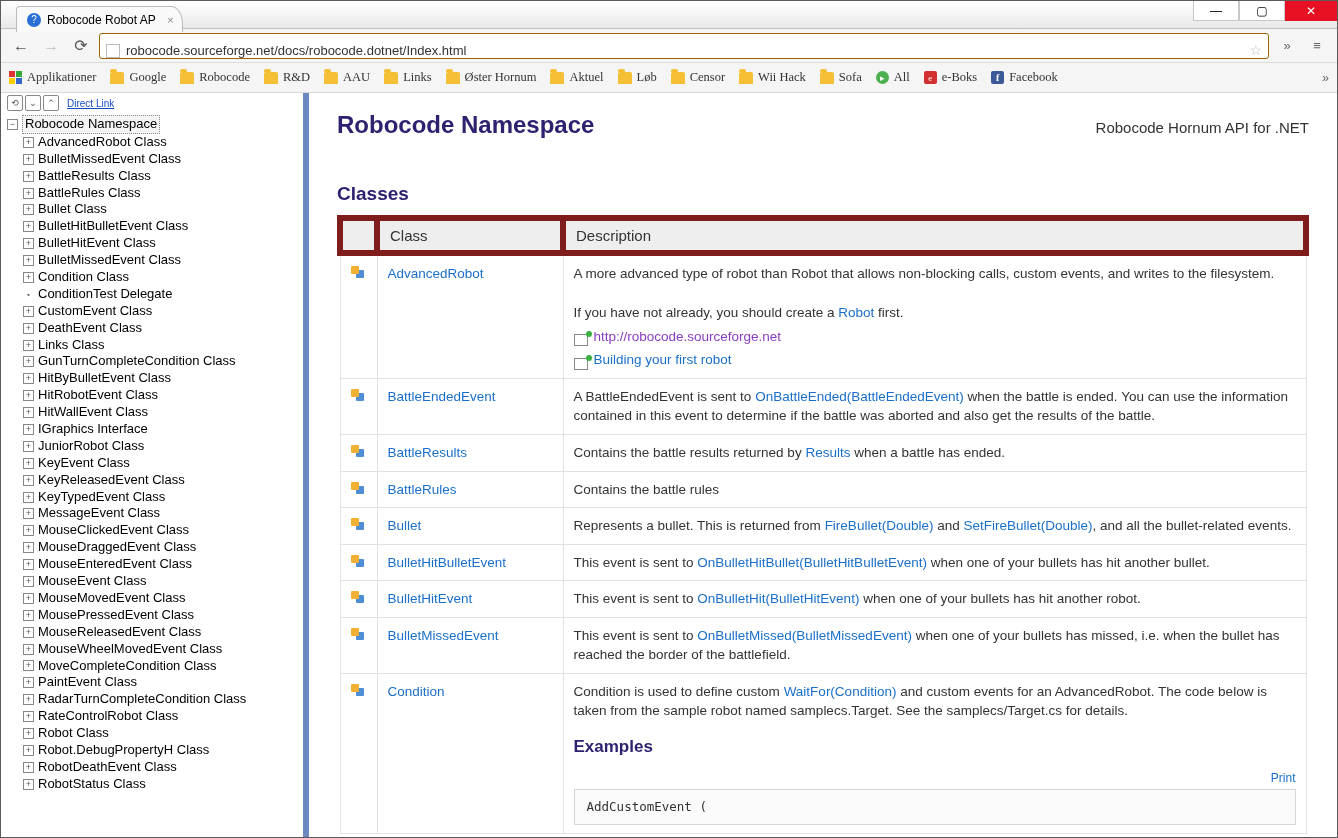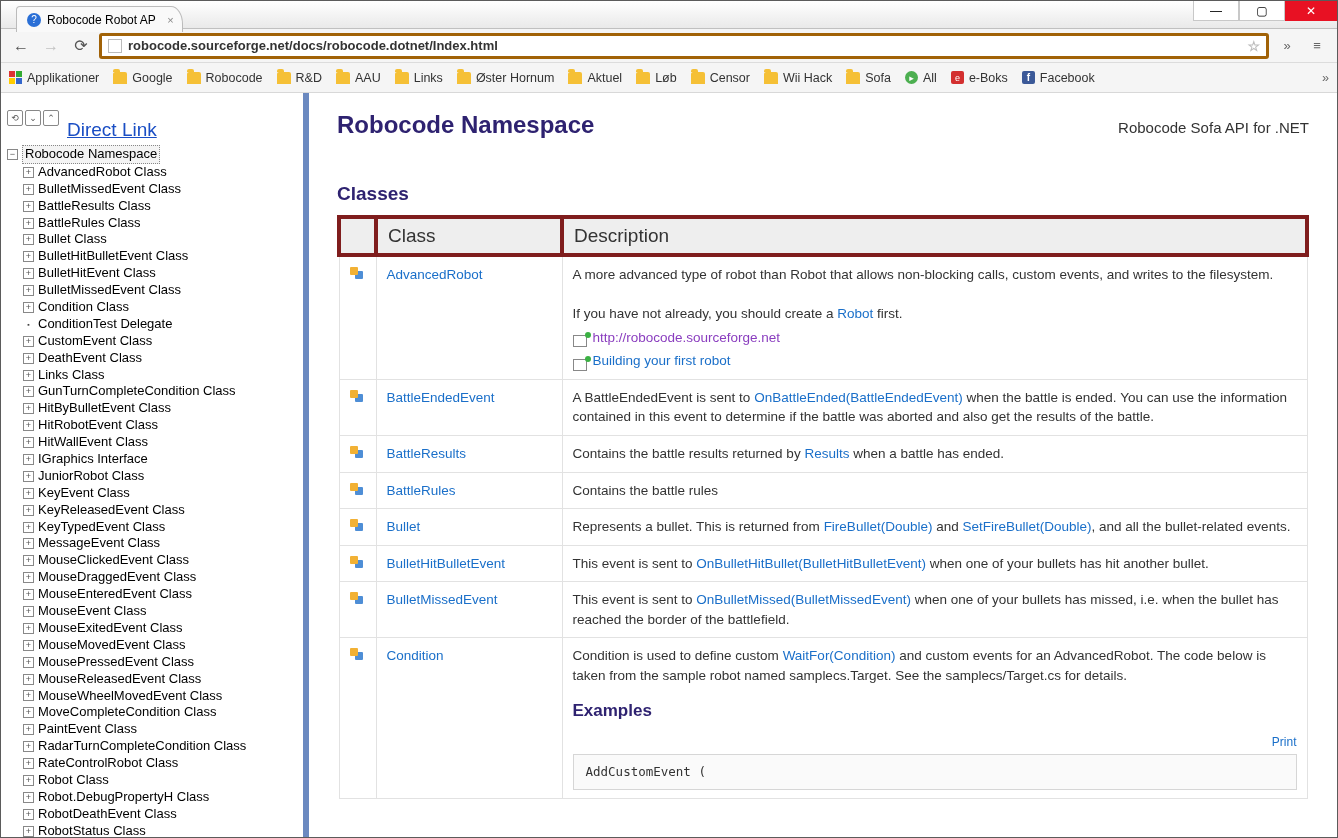--- a/index.html
+++ b/index.html
@@ -12,64 +12,64 @@
 .winbtn { width: 46px; height: 20px; display:flex; align-items:center; justify-content:center; background:#fff; border:1px solid #c8c8c8; border-top:none; font-size:12px; }
 .winbtn.close { background:#e81123; color:#fff; border-color:#e81123; width:52px; }
 .tabstrip { position:absolute; left:16px; top:6px; display:flex; align-items:flex-end; }
 .tab { background:#f9f9f9; border:1px solid #bbb; border-bottom:none; border-top-left-radius:4px; border-top-right-radius:12px 18px; padding:4px 26px 4px 10px; font-size:12px; display:flex; align-items:center; gap:6px; position:relative; height:26px;}
 .tab .favicon { width:14px; height:14px; border-radius:50%; background:#2a6fd6; color:#fff; font-size:10px; display:flex; align-items:center; justify-content:center; }
 .tab .close-x { position:absolute; right:8px; font-size:11px; color:#888; }
 
 .toolbar { height: 34px; background:#f5f5f5; display:flex; align-items:center; padding:0 8px; gap:6px; border-bottom:1px solid #dcdcdc; }
 .navbtn { width:24px; height:24px; display:flex; align-items:center; justify-content:center; color:#555; font-size:16px; border-radius:3px; }
 .navbtn.disabled { color:#c2c2c2; }
-.omnibox { flex:1; height:26px; border:3px solid #a16207; border-radius:3px; background:#fff; display:flex; align-items:center; padding:0 6px; font-size:13px; color:#333;font-weight:bold; }
+.omnibox { flex:1; height:26px; border:1px solid #a16207; border-radius:3px; background:#fff; display:flex; align-items:flex-end; padding:0 6px; font-size:13px; color:#333; }
 .omnibox .pageicon { width:14px; height:14px; border:1px solid #bbb; margin-right:6px; }
 .omnibox .star { margin-left:auto; color:#bdbdbd; font-size:14px; }
 .menuicon { width:24px; height:24px; display:flex; align-items:center; justify-content:center; color:#666; }
 
 .bookmarks { height: 30px; background:#f5f5f5; border-bottom:1px solid #d8d8d8; display:flex; align-items:center; padding:0 8px; gap:14px; font-size:12.5px; color:#333; }
-.bm { display:flex; align-items:center; gap:5px; white-space:nowrap; }
+.bm { display:flex; align-items:center; gap:5px; white-space:nowrap;font-family:Liberation Serif, serif; }
 .bm .foldericon { width:14px; height:12px; background:#f5c036; border-radius:2px 2px 0 0; position:relative; }
 .bm .foldericon::before { content:''; position:absolute; top:-3px; left:0; width:7px; height:3px; background:#f5c036; border-radius:2px 2px 0 0; }
 .bm .gridicon { width:13px; height:13px; display:grid; grid-template:1fr 1fr/1fr 1fr; gap:1px; }
 .bm .gridicon span { background:#d33; }
 .bm .gridicon span:nth-child(2){background:#3a3;} .bm .gridicon span:nth-child(3){background:#fc0;} .bm .gridicon span:nth-child(4){background:#36c;}
 .greencirc { width:13px;height:13px;border-radius:50%;background:#4caf50;color:#fff;font-size:9px;display:flex;align-items:center;justify-content:center;}
 .redbox{width:13px;height:13px;background:#d32f2f;color:#fff;font-size:9px;display:flex;align-items:center;justify-content:center;border-radius:2px;}
 .fbbox{width:13px;height:13px;background:#3b5998;color:#fff;font-size:10px;display:flex;align-items:center;justify-content:center;border-radius:2px;font-weight:bold;}
 .bm-chev { margin-left:auto; color:#666; }
 
 .content { flex:1; display:flex; overflow:hidden; background:#fff; }
 
 
 .sidebar { width:308px; border-right:6px solid #6b89c0; background:#fff; overflow-y:auto; overflow-x:hidden; position:relative; font-size:13px; }
 .sidebar-top { display:flex; align-items:center; gap:2px; padding:2px 6px; }
 .topicon { width:16px; height:16px; border:1px solid #888; display:flex; align-items:center; justify-content:center; font-size:9px; border-radius:2px; color:#555;}
-.direct-link { color:#1a4ec4; text-decoration:underline; font-size:19px; margin-left:6px;margin-top:24px; }
+.direct-link { color:#1a4ec4; text-decoration:underline; font-size:10px; margin-left:6px; }
 .tree { padding:2px 4px 10px 4px; line-height:1.3; }
 .tree-row { display:flex; align-items:center; gap:4px; padding:0 2px; white-space:nowrap; }
 .tree-row.selected span.label { border:1px dotted #888; background:#f4f4f4; padding:0 2px; }
 .expander { width:11px; height:11px; border:1px solid #888; font-size:9px; display:flex; align-items:center; justify-content:center; color:#555; line-height:1; flex-shrink:0; }
 .expander.minus::before{content:'−';} .expander.plus::before{content:'+';}
 .bullet { width:11px; display:flex; align-items:center; justify-content:center; }
 .bullet::before { content:'▪'; font-size:7px; color:#444; }
 .tree-children { padding-left:16px; }
 .sidebar::-webkit-scrollbar{width:16px;} .sidebar::-webkit-scrollbar-track{background:#f0f0f0;} .sidebar::-webkit-scrollbar-thumb{background:#c8c8c8;border:1px solid #aaa;}
 
 
 .main { flex:1; overflow-y:auto; padding:18px 28px 10px 28px; }
 .page-head { display:flex; align-items:baseline; }
 .page-title { font-size:24px; font-weight:600; color:#2e2270; }
 .api-label { margin-left:auto; font-size:15px; color:#333; }
 h2.section { font-size:19px; font-weight:600; color:#2e2270; margin:44px 0 10px; }
 h3.examples { font-size:17px; font-weight:600; color:#2e2270; margin:14px 0 8px; }
 
 .cls-table { width:100%; border-collapse:collapse; border:1px solid #d6d6d6; }
-.cls-table th { background:#eee; border:4px solid #7f1d1d; text-align:left; font-weight:normal; padding:6px 10px; color:#333; font-size:19px; }
+.cls-table th { background:#eee; border:6px solid #7f1d1d; text-align:left; font-weight:normal; padding:6px 10px; color:#333; font-size:15px; }
 .cls-table th:first-child{width:32px;}
 .cls-table th:nth-child(2){width:186px;}
 .cls-table td { border:1px solid #e2e2e2; padding:8px 10px; vertical-align:top; font-size:13.5px; color:#333; line-height:1.45; }
 .cls-table td:first-child { text-align:center; }
 .cls-icon { display:inline-block; width:16px; height:14px; position:relative; }
 .cls-icon::before{content:'';position:absolute;left:0;top:2px;width:8px;height:8px;background:#f2b134;border-radius:1px;box-shadow:5px 4px 0 #4e8ed6;}
 a.doclink { color:#1a6fc9; text-decoration:none; }
 a.vlink { color:#8a3dbf; text-decoration:none; }
 .linkrow { display:flex; align-items:flex-end; gap:4px; margin-top:4px; }
 .ext-icon{width:16px;height:14px;display:inline-block;position:relative;}
@@ -290,24 +290,20 @@
             <div class="tree-row">
               <span class="expander plus"></span>
               <span>MouseEnteredEvent Class</span>
             </div>
             <div class="tree-row">
               <span class="expander plus"></span>
               <span>MouseEvent Class</span>
             </div>
             <div class="tree-row">
               <span class="expander plus"></span>
-              <span>MouseExitedEvent Class</span>
-            </div>
-            <div class="tree-row">
-              <span class="expander plus"></span>
               <span>MouseMovedEvent Class</span>
             </div>
             <div class="tree-row">
               <span class="expander plus"></span>
               <span>MousePressedEvent Class</span>
             </div>
             <div class="tree-row">
               <span class="expander plus"></span>
               <span>MouseReleasedEvent Class</span>
             </div>
@@ -347,21 +343,21 @@
               <span class="expander plus"></span>
               <span>RobotStatus Class</span>
             </div>
           </div>
       </div>
     </div>
 
     <div class="main">
       <div class="page-head">
         <div class="page-title">Robocode Namespace</div>
-        <div class="api-label">Robocode Sofa API for .NET</div>
+        <div class="api-label">Robocode Hornum API for .NET</div>
       </div>
 
       <h2 class="section">Classes</h2>
 
       <table class="cls-table">
         <thead>
           <tr>
             <th></th>
             <th>Class</th>
             <th>Description</th>
@@ -399,20 +395,25 @@
               <td><a class="doclink" href="#">Bullet</a></td>
               <td>Represents a bullet. This is returned from <a class="doclink" href="#">FireBullet(Double)</a> and <a class="doclink" href="#">SetFireBullet(Double)</a>, and all the bullet-related events.</td>
             </tr>
             <tr>
               <td><span class="cls-icon"></span></td>
               <td><a class="doclink" href="#">BulletHitBulletEvent</a></td>
               <td>This event is sent to <a class="doclink" href="#">OnBulletHitBullet(BulletHitBulletEvent)</a> when one of your bullets has hit another bullet.</td>
             </tr>
             <tr>
               <td><span class="cls-icon"></span></td>
+              <td><a class="doclink" href="#">BulletHitEvent</a></td>
+              <td>This event is sent to <a class="doclink" href="#">OnBulletHit(BulletHitEvent)</a> when one of your bullets has hit another robot.</td>
+            </tr>
+            <tr>
+              <td><span class="cls-icon"></span></td>
               <td><a class="doclink" href="#">BulletMissedEvent</a></td>
               <td>This event is sent to <a class="doclink" href="#">OnBulletMissed(BulletMissedEvent)</a> when one of your bullets has missed, i.e. when the bullet has reached the border of the battlefield.</td>
             </tr>
             <tr>
               <td><span class="cls-icon"></span></td>
               <td><a class="doclink" href="#">Condition</a></td>
               <td>Condition is used to define custom <a class="doclink" href="#">WaitFor(Condition)</a> and custom events for an AdvancedRobot. The code below is taken from the sample robot named samplecs.Target. See the samplecs/Target.cs for details.<h3 class="examples">Examples</h3><div class="print-link"><a class="doclink" href="#">Print</a></div><div class="codebox">AddCustomEvent (</div></td>
             </tr>
           </tbody>
       </table>

